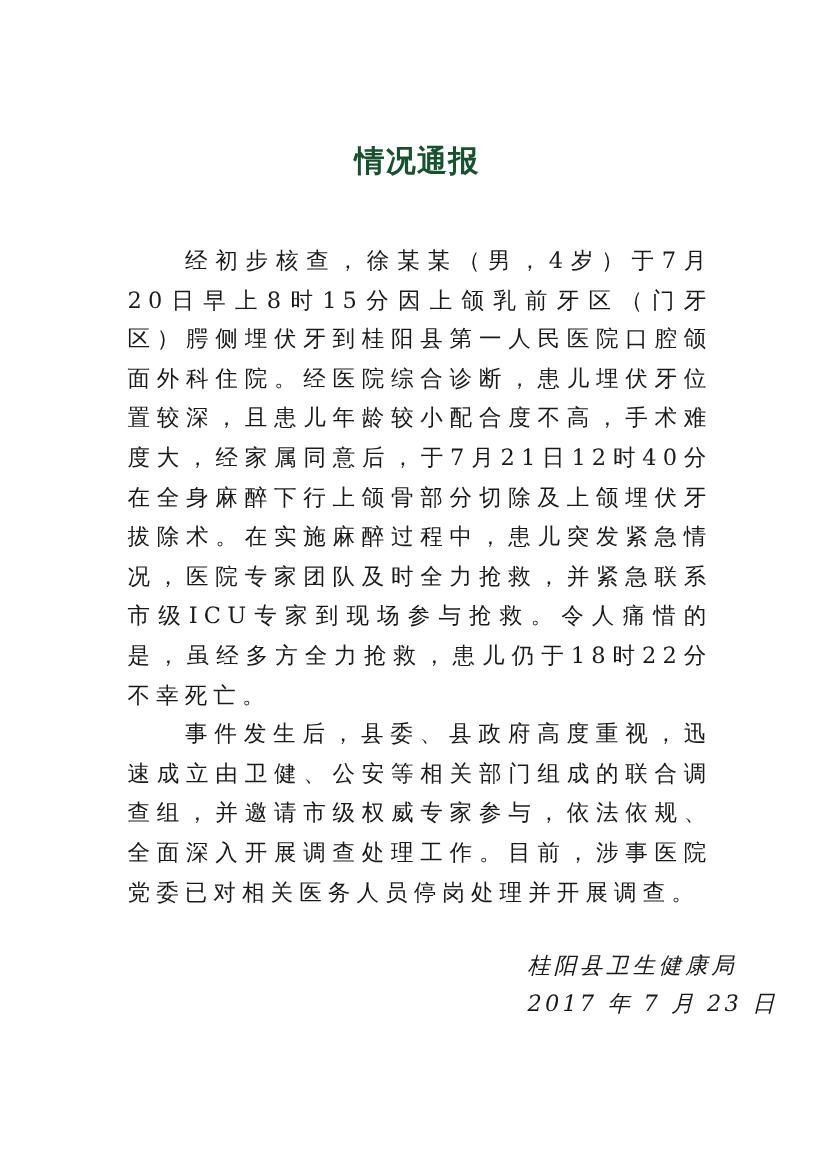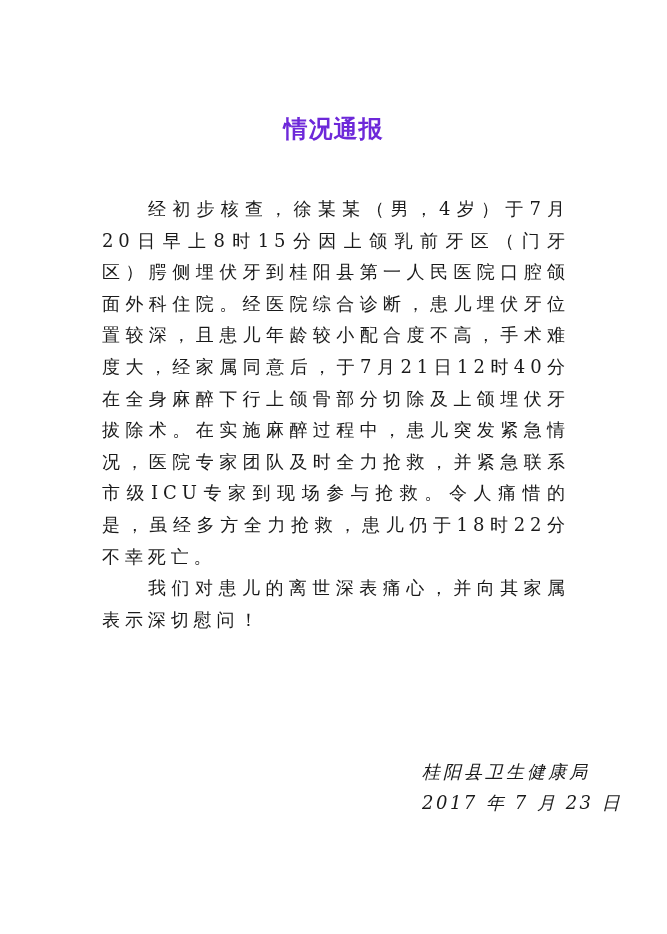--- a/index.html
+++ b/index.html
@@ -1,31 +1,31 @@
 <!DOCTYPE html>
 <html><head>
 <meta charset="utf-8">
 <style>
   html, body { margin: 0; padding: 0; background: #ffffff; }
   body { width: 667px; height: 934px; position: relative; overflow: hidden;
          font-family: "DejaVu Serif", "Liberation Serif", serif; color: #1a1a1a; }
   .title { position: absolute; top: 113px; left: 0; width: 667px; text-align: center;
-           font-size: 24px; font-weight: bold; letter-spacing: 1px; color: #6d28d9; }
+           font-size: 24px; font-weight: bold; letter-spacing: 1px; color: #14532d; }
   .body { position: absolute; top: 193px; left: 102px; width: 468px; }
   .para { margin: 0; font-size: 18px; line-height: 31.6px; text-indent: 46px;
           text-align: justify; letter-spacing: 4.9px; }
   .sig { position: absolute; left: 422px; width: 170px; font-size: 18px;
          letter-spacing: 3px; white-space: nowrap; font-style: italic; }
   .sig-org { top: 760px; }
   .sig-date { top: 791px; letter-spacing: 2.5px; }
 </style>
 </head>
 <body>
 
 <div class="title">情况通报</div>
 
 <div class="body">
   <p class="para">经初步核查，徐某某（男，4岁）于7月20日早上8时15分因上颌乳前牙区（门牙区）腭侧埋伏牙到桂阳县第一人民医院口腔颌面外科住院。经医院综合诊断，患儿埋伏牙位置较深，且患儿年龄较小配合度不高，手术难度大，经家属同意后，于7月21日12时40分在全身麻醉下行上颌骨部分切除及上颌埋伏牙拔除术。在实施麻醉过程中，患儿突发紧急情况，医院专家团队及时全力抢救，并紧急联系市级ICU专家到现场参与抢救。令人痛惜的是，虽经多方全力抢救，患儿仍于18时22分不幸死亡。</p>
-  <p class="para">我们对患儿的离世深表痛心，并向其家属表示深切慰问！</p>
+  <p class="para">事件发生后，县委、县政府高度重视，迅速成立由卫健、公安等相关部门组成的联合调查组，并邀请市级权威专家参与，依法依规、全面深入开展调查处理工作。目前，涉事医院党委已对相关医务人员停岗处理并开展调查。</p>
 </div>
 
 <div class="sig sig-org">桂阳县卫生健康局</div>
 <div class="sig sig-date">2017 年 7 月 23 日</div>
 
 </body></html>

